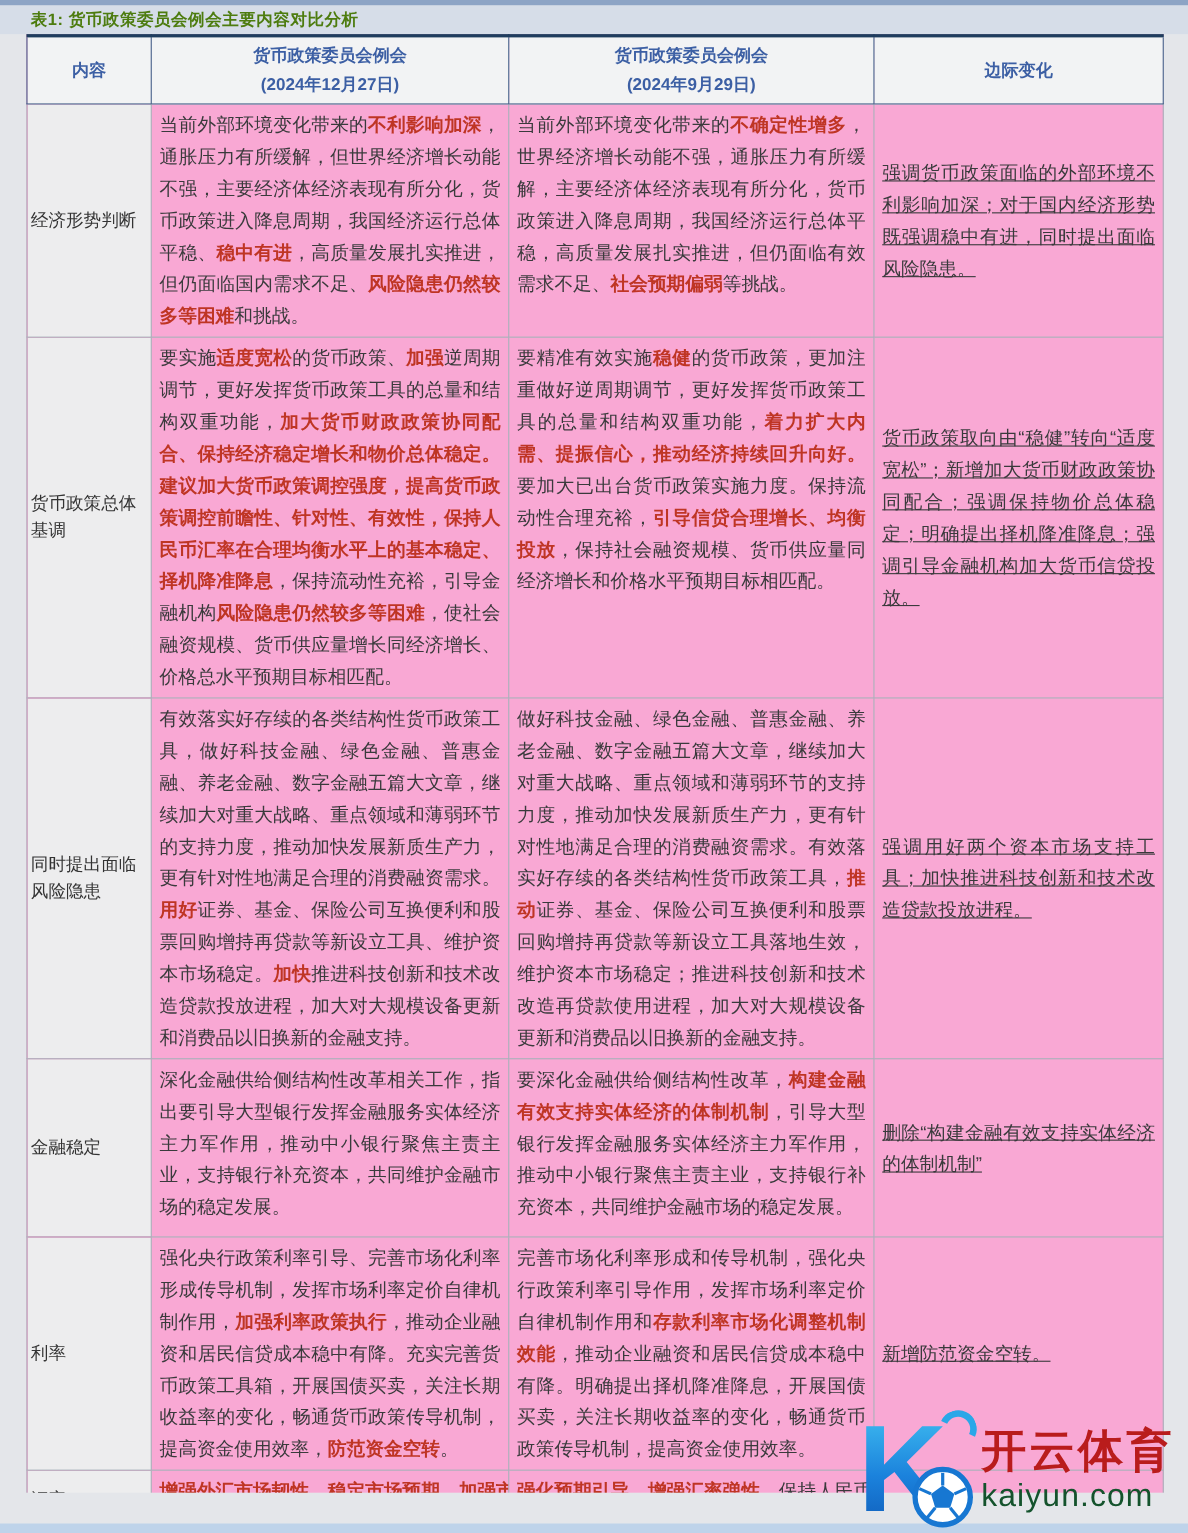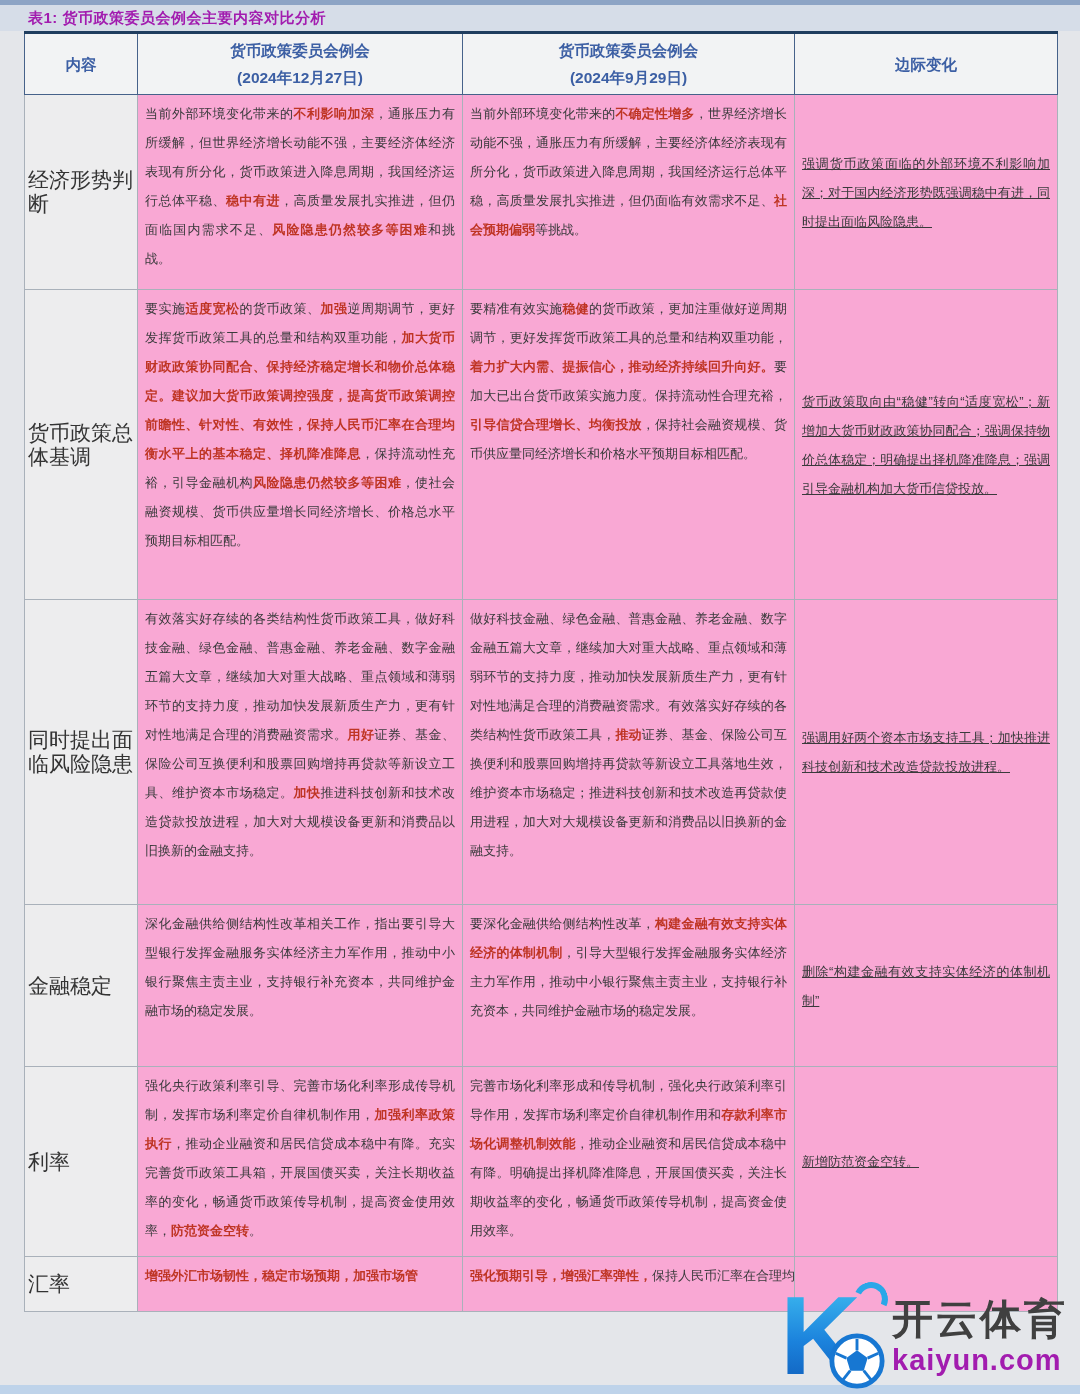--- a/index.html
+++ b/index.html
@@ -3,54 +3,54 @@
 <meta charset="utf-8">
 <style>
   html,body{margin:0;padding:0;}
   body{
     width:1080px;height:1394px;overflow:hidden;position:relative;
     background:#e4e6ea;
     font-family:"Liberation Sans","DejaVu Sans",sans-serif;
   }
   .top-strip{height:5px;background:#8da4c5;}
   .title-bar{height:26px;display:flex;align-items:center;padding-left:28px;background:#d6dde8;}
-  .title-text{color:#a21caf;font-size:15px;font-weight:600;letter-spacing:.5px;}
+  .title-text{color:#4d7c0f;font-size:15px;font-weight:600;letter-spacing:.5px;}
   table.cmp{
     border-collapse:collapse;table-layout:fixed;width:1033px;margin-left:24px;
     background:#f9a8d4;border:1px solid #93a0ad;border-top:3px solid #1f3d5e;
   }
   th{
     background:#f2f3f4;border:1px solid #46628a;color:#3c5fa4;
     font-size:15.5px;font-weight:600;height:60px;line-height:27px;text-align:center;
     padding:0 4px;
   }
   td{
     border:1px solid #a9b1ba;vertical-align:top;padding:4px 7px;
-    font-size:13px;line-height:29px;color:#3a3a3c;text-align:justify;
+    font-size:17px;line-height:29px;color:#3a3a3c;text-align:justify;
     overflow:hidden;
   }
   td.rowlabel{
-    vertical-align:middle;padding:2px 3px;font-size:21px;color:#333;
+    vertical-align:middle;padding:2px 3px;font-size:16px;color:#333;
     text-align:left;line-height:24px;background:#ededee;
   }
   td.chg{vertical-align:middle;text-decoration:underline;}
   .red{color:#bf3524;font-weight:600;}
   tr.lastrow td.meet{white-space:nowrap;}
   .below-area{position:absolute;left:0;bottom:0;width:1080px;height:37px;background:#e4e6ea;}
   .bottom-strip{position:absolute;left:0;bottom:0;width:1080px;height:9px;background:#bed3ea;}
 
   
   .watermark{position:absolute;left:780px;top:1280px;width:300px;height:114px;display:flex;align-items:center;z-index:6;}
   .wm-logo{position:relative;width:110px;height:114px;flex:0 0 auto;}
   .wm-k-svg{position:absolute;left:0;top:-2px;}
   .wm-curl{position:absolute;left:74px;top:2px;width:22px;height:22px;border:6px solid #2aa7e8;border-radius:50%;border-bottom-color:transparent;border-left-color:transparent;transform:rotate(-20deg);}
   .wm-ball{position:absolute;left:48px;top:52px;}
   .wm-text{margin-left:2px;}
-  .wm-brand{font-size:41px;font-weight:bold;color:#404040;letter-spacing:3px;line-height:46px;white-space:nowrap;}
-  .wm-domain{font-size:29px;font-weight:bold;color:#a21caf;letter-spacing:1px;line-height:36px;white-space:nowrap;}
+  .wm-brand{font-size:41px;font-weight:bold;color:#b91c1c;letter-spacing:3px;line-height:46px;white-space:nowrap;}
+  .wm-domain{font-size:29px;font-weight:normal;color:#14532d;letter-spacing:1px;line-height:36px;white-space:nowrap;}
 </style>
 </head>
 <body>
 
 <div class="top-strip"></div>
 
 <div class="title-bar">
   <span class="title-text">表1: 货币政策委员会例会主要内容对比分析</span>
 </div>
 

